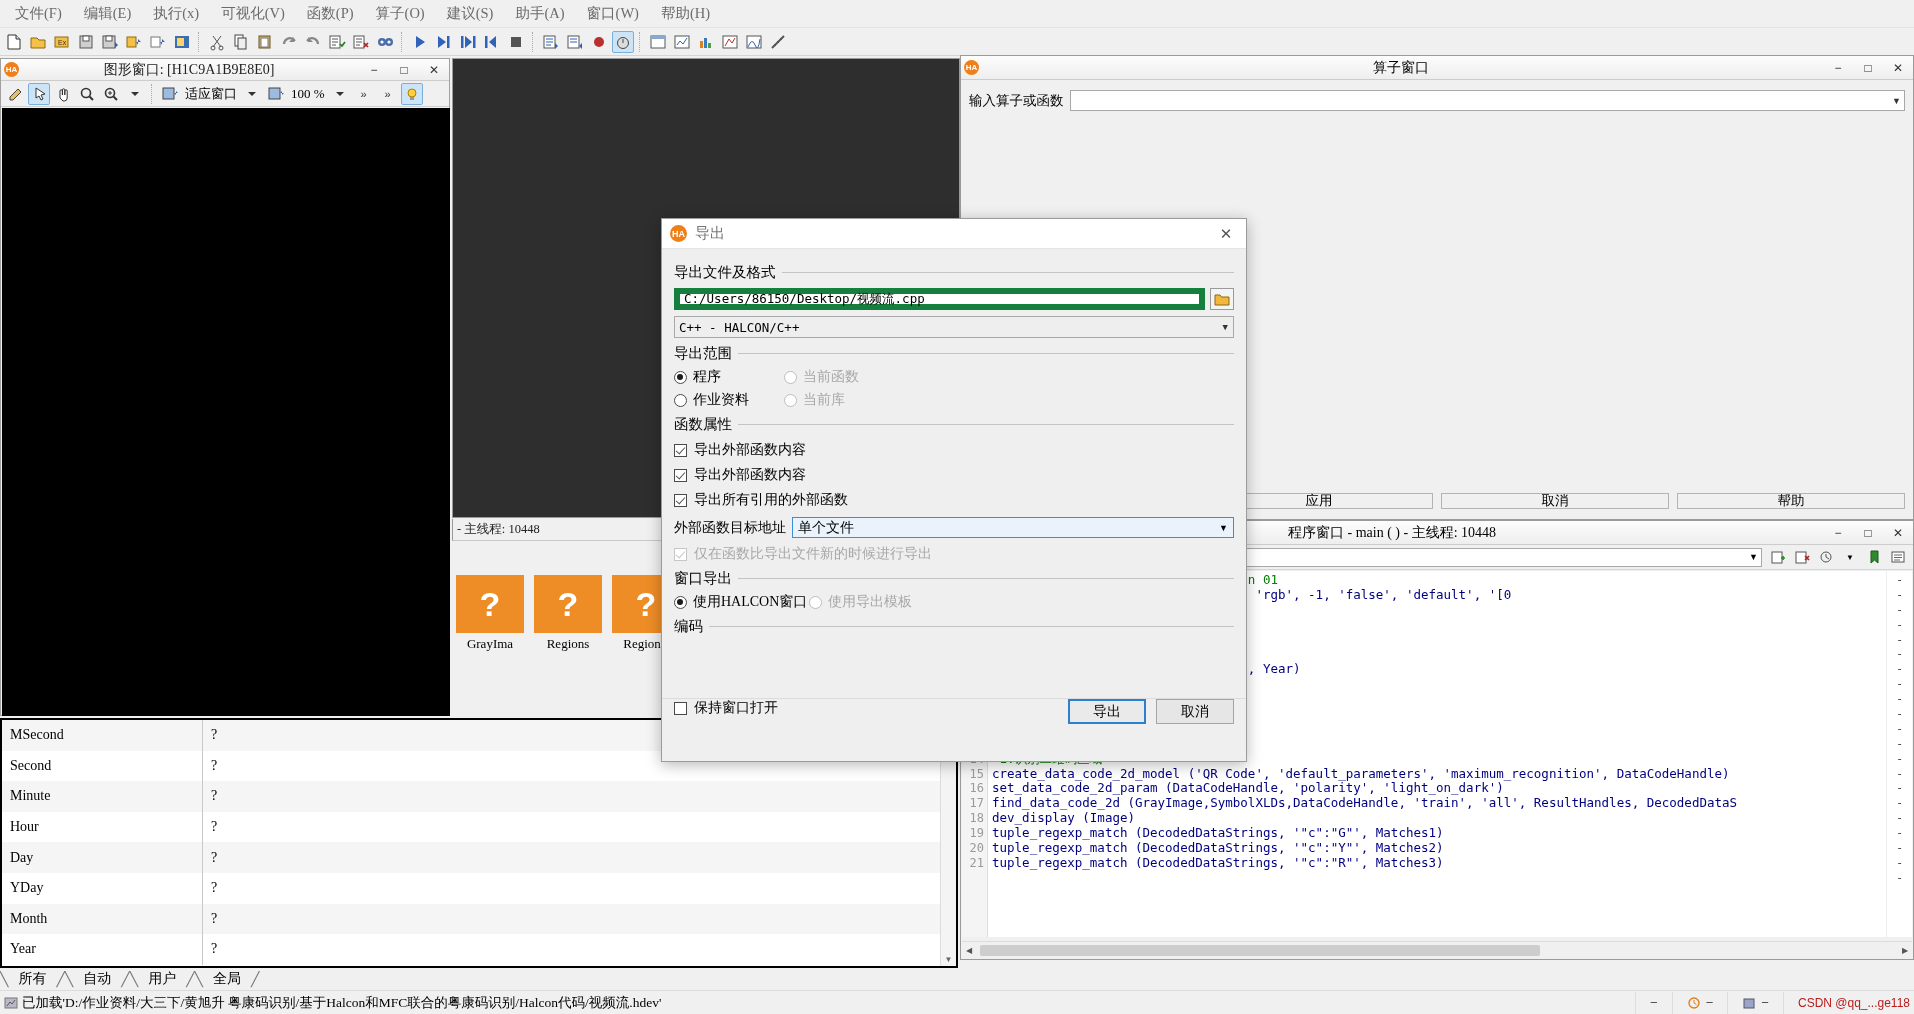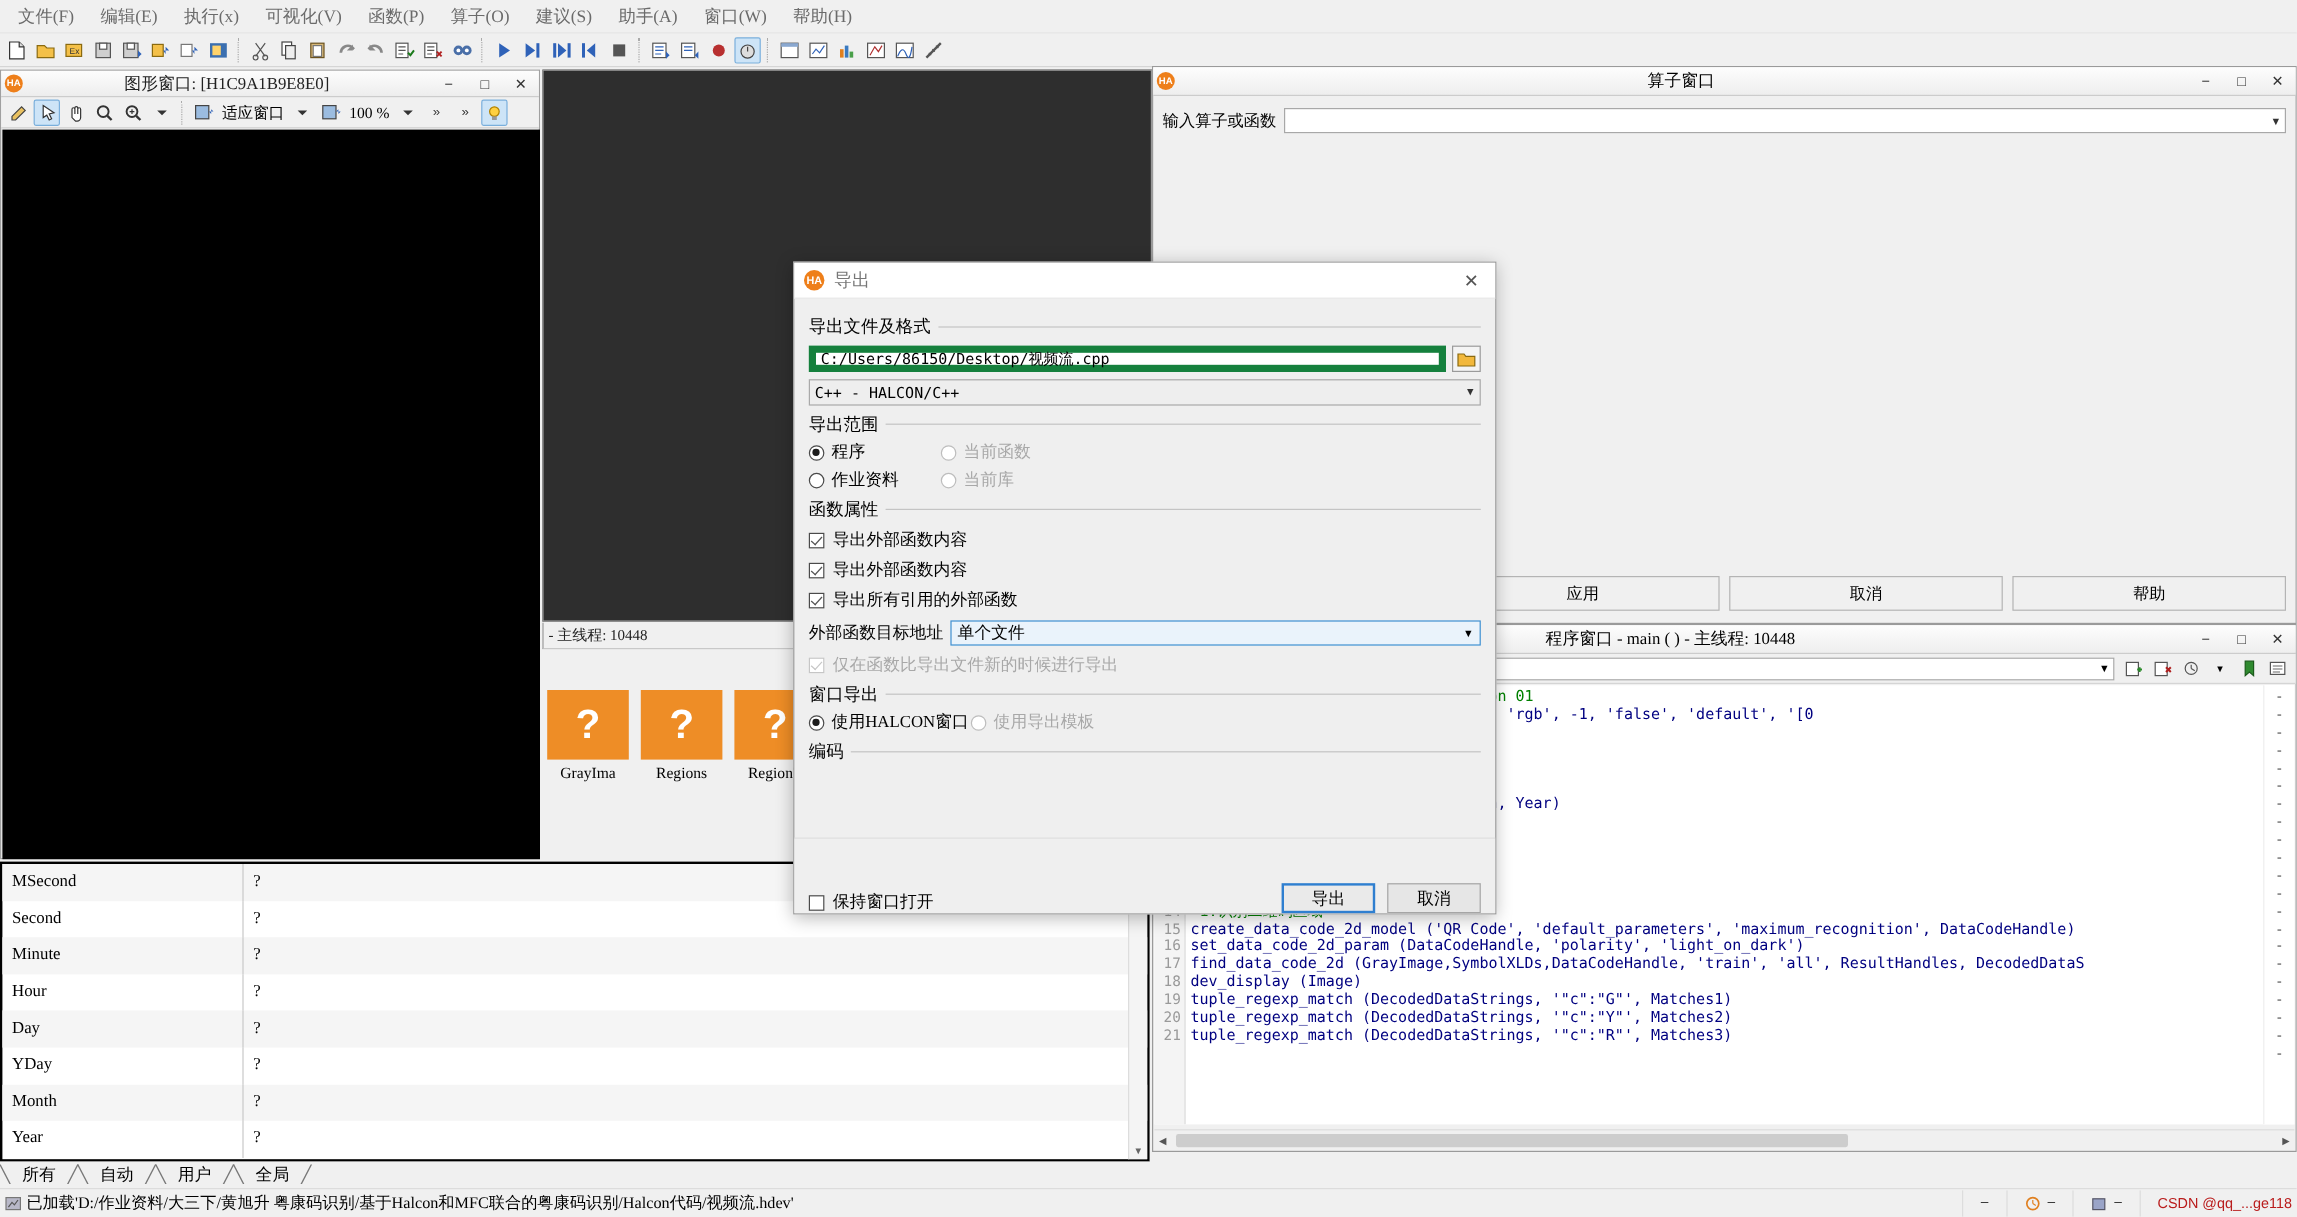--- a/index.html
+++ b/index.html
@@ -104,21 +104,21 @@
   .opwin-title .t { flex:1; text-align:center; font-family:"Liberation Serif",serif; font-size:14px; }
   .oprow { display: flex; align-items: center; padding: 10px 8px 0 8px; }
   .oprow .olabel { font-family: "Liberation Serif", serif; font-size: 13.5px; margin-right: 6px; }
   .opinput {
     flex: 1; height: 21px; border: 1px solid #a8a8a8; background: #fff;
     display: flex; align-items: center; padding: 0 3px; font-size: 12px;
   }
   .combo-arrow { margin-left: auto; font-size: 9px; color: #333; }
   .opbtnrow { position:absolute; bottom: 10px; left: 8px; right: 8px; display: flex; gap: 8px; }
   .opbtn {
-    flex: 1; height: 29px; background: #f0f0f0; border: 1px solid #b4b4b4;
+    flex: 1; height: 16px; background: #f0f0f0; border: 1px solid #b4b4b4;
     display: flex; align-items: center; justify-content: center;
     font-family: "Liberation Serif", serif; font-size: 13.5px;
   }
 
   
   .progwin {
     position: absolute; left: 960px; top: 520px; width: 954px; height: 440px;
     background: #f0f0f0; border: 1px solid #9a9a9a;
   }
   .progwin-title { height: 24px; display: flex; align-items: center;
@@ -262,21 +262,21 @@
   .targetcombo {
     flex: 1; height: 21px; background: #eaf3fb; border: 1px solid #3f8fd0;
     display: flex; align-items: center; padding-left: 5px;
     font-family:"Liberation Serif",serif; font-size: 14px;
   }
   .targetcombo .arr { margin-left: auto; margin-right: 5px; font-size: 9px; }
 
   .dlg-sep { height: 1px; background: #dcdcdc; margin: 12px 0 0 0; }
   .dlg-foot {
     position: absolute; left: 0; right: 0; bottom: 0; height: 62px;
-    display: flex; align-items: flex-end; padding: 0 12px; background: #efefef;
+    display: flex; align-items: flex-start; padding: 0 12px; background: #efefef;
   }
   .footck { display: flex; align-items: center; font-family:"Liberation Serif",serif; font-size: 14px; }
   .footbtns { margin-left: auto; display: flex; gap: 10px; }
   .dbtn {
     width: 78px; height: 25px; display: flex; align-items: center; justify-content: center;
     font-family:"Liberation Serif",serif; font-size: 14px;
     background: #e6e6e6; border: 1px solid #a5a5a5;
   }
   .dbtn.primary { border: 2px solid #2f7fd0; background: #eaeaea; }
 </style>

